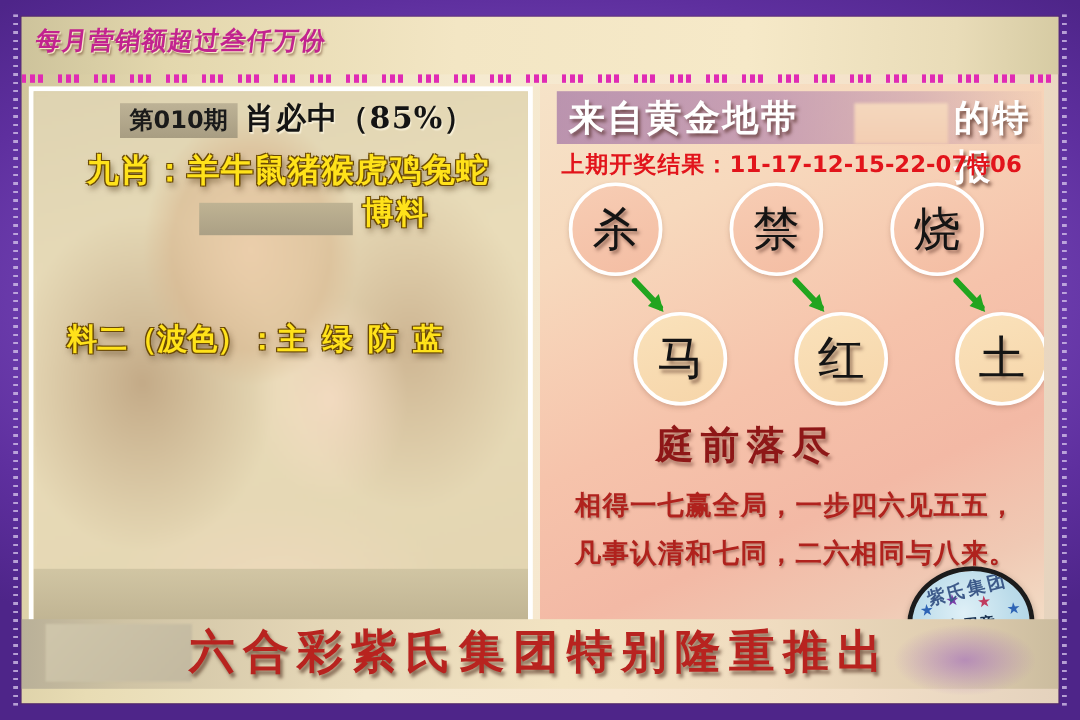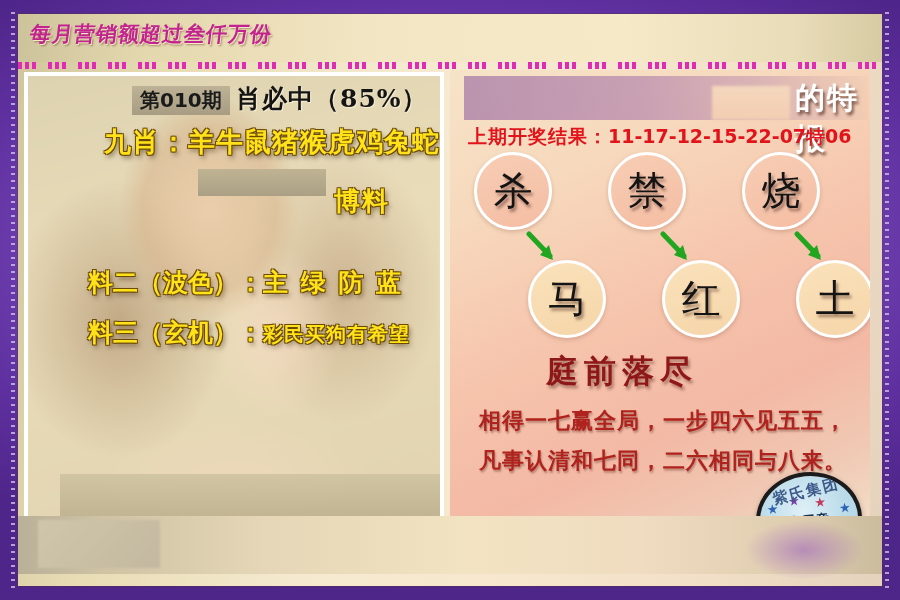--- a/index.html
+++ b/index.html
@@ -73,21 +73,21 @@
     position:absolute; left:0; top:0; width:100%; height:100%;
     background:
       radial-gradient(ellipse 120px 150px at 44% 30%, rgba(235,205,170,.95) 0%, rgba(215,180,140,.55) 55%, rgba(0,0,0,0) 75%),
       radial-gradient(ellipse 90px 120px at 60% 58%, rgba(245,220,195,.85) 0%, rgba(0,0,0,0) 72%),
       radial-gradient(ellipse 160px 200px at 22% 55%, rgba(165,130,95,.55) 0%, rgba(0,0,0,0) 70%),
       radial-gradient(ellipse 140px 190px at 76% 48%, rgba(180,145,110,.5) 0%, rgba(0,0,0,0) 72%),
       radial-gradient(ellipse 190px 110px at 50% 95%, rgba(240,218,190,.8) 0%, rgba(0,0,0,0) 75%),
       linear-gradient(165deg,#ded3b1 0%,#e9dcb9 40%,#e2d4b0 100%);
     filter:blur(1.2px);
   }
-  #left-inner{ position:absolute; inset:0;margin-left:32px; }
+  #left-inner{ position:absolute; inset:0; }
 
   .cn-serif{ font-family:"DejaVu Serif","Liberation Serif",serif; }
 
   #issue-box{
     position:absolute; left:72px; top:10px;
     padding:1px 8px;
     background:linear-gradient(180deg,#bdb296 0%,#a89d82 100%);
     color:#1a1a1a; font-size:20px; font-weight:bold;
     font-family:"DejaVu Sans","Liberation Sans",sans-serif;
   }
@@ -106,21 +106,21 @@
   }
   #nine-row{
     position:absolute; left:44px; top:48px;
     font-size:27px; letter-spacing:1px;
   }
   #censor1{
     position:absolute; left:138px; top:93px; width:128px; height:27px;
     background:linear-gradient(180deg,#bfb393 0%,#aba085 100%);
   }
   #boliao{
-    position:absolute; left:274px; top:108px;
+    position:absolute; left:274px; top:84px;
     font-size:26px; letter-spacing:2px;
   }
 
   .liao-row{ position:absolute; left:28px; width:390px; }
   .liao-label{ font-size:25px; letter-spacing:0px; }
   .liao-val{ font-size:25px; letter-spacing:2px; }
   .liao-val.small{ font-size:20px; letter-spacing:1px; }
   .liao-val.num{ font-size:23px; letter-spacing:5px; font-family:"DejaVu Serif","Liberation Serif",serif; }
 
   #row1{ top:140px; }
@@ -272,32 +272,30 @@
         <div id="nine-row" class="cn-serif gold">九肖：羊牛鼠猪猴虎鸡兔蛇</div>
 
         <div id="censor1"></div>
         <div id="boliao" class="cn-serif gold">博料</div>
 
 
         <div class="liao-row" id="row2">
           <span class="cn-serif gold liao-label">料二（波色）：</span><span class="cn-serif gold liao-val">主 绿 防 蓝</span>
         </div>
 
-        <div class="liao-row" id="row3">
-          <span class="cn-serif gold liao-label">料三（玄机）：</span><span class="cn-serif gold liao-val small">彩民买狗有希望</span>
-        </div>
 
 
         <div id="left-foot"></div>
       </div>
     </div>
 
     <div id="right-col">
 
       <div id="r-title-band"></div>
+      <div id="r-title-a" class="cn-serif">来自黄金地带</div>
       <div id="censor2"></div>
       <div id="r-title-b" class="cn-serif">的特报</div>
 
       <div id="last-result">
         <span class="lbl">上期开奖结果：</span><span>11-17-12-15-22-07特06</span>
       </div>
 
       <div class="circ top" id="c-sha">杀</div>
       <div class="circ top" id="c-jin">禁</div>
       <div class="circ top" id="c-shao">烧</div>
@@ -332,17 +330,18 @@
         <span class="star" style="left:82px; top:48px; color:#3f8fd0;">★</span>
 
         <div id="seal-top">紫氏集团</div>
         <div id="seal-mid">专用章</div>
 
       </div>
     </div>
 
     <div id="footer">
       <div id="foot-censor"></div>
+      <div id="footer-text" class="cn-serif">六合彩紫氏集团特别隆重推出</div>
       <div id="foot-glow"></div>
     </div>
 
   </div>
 </div>
 
 </body></html>

